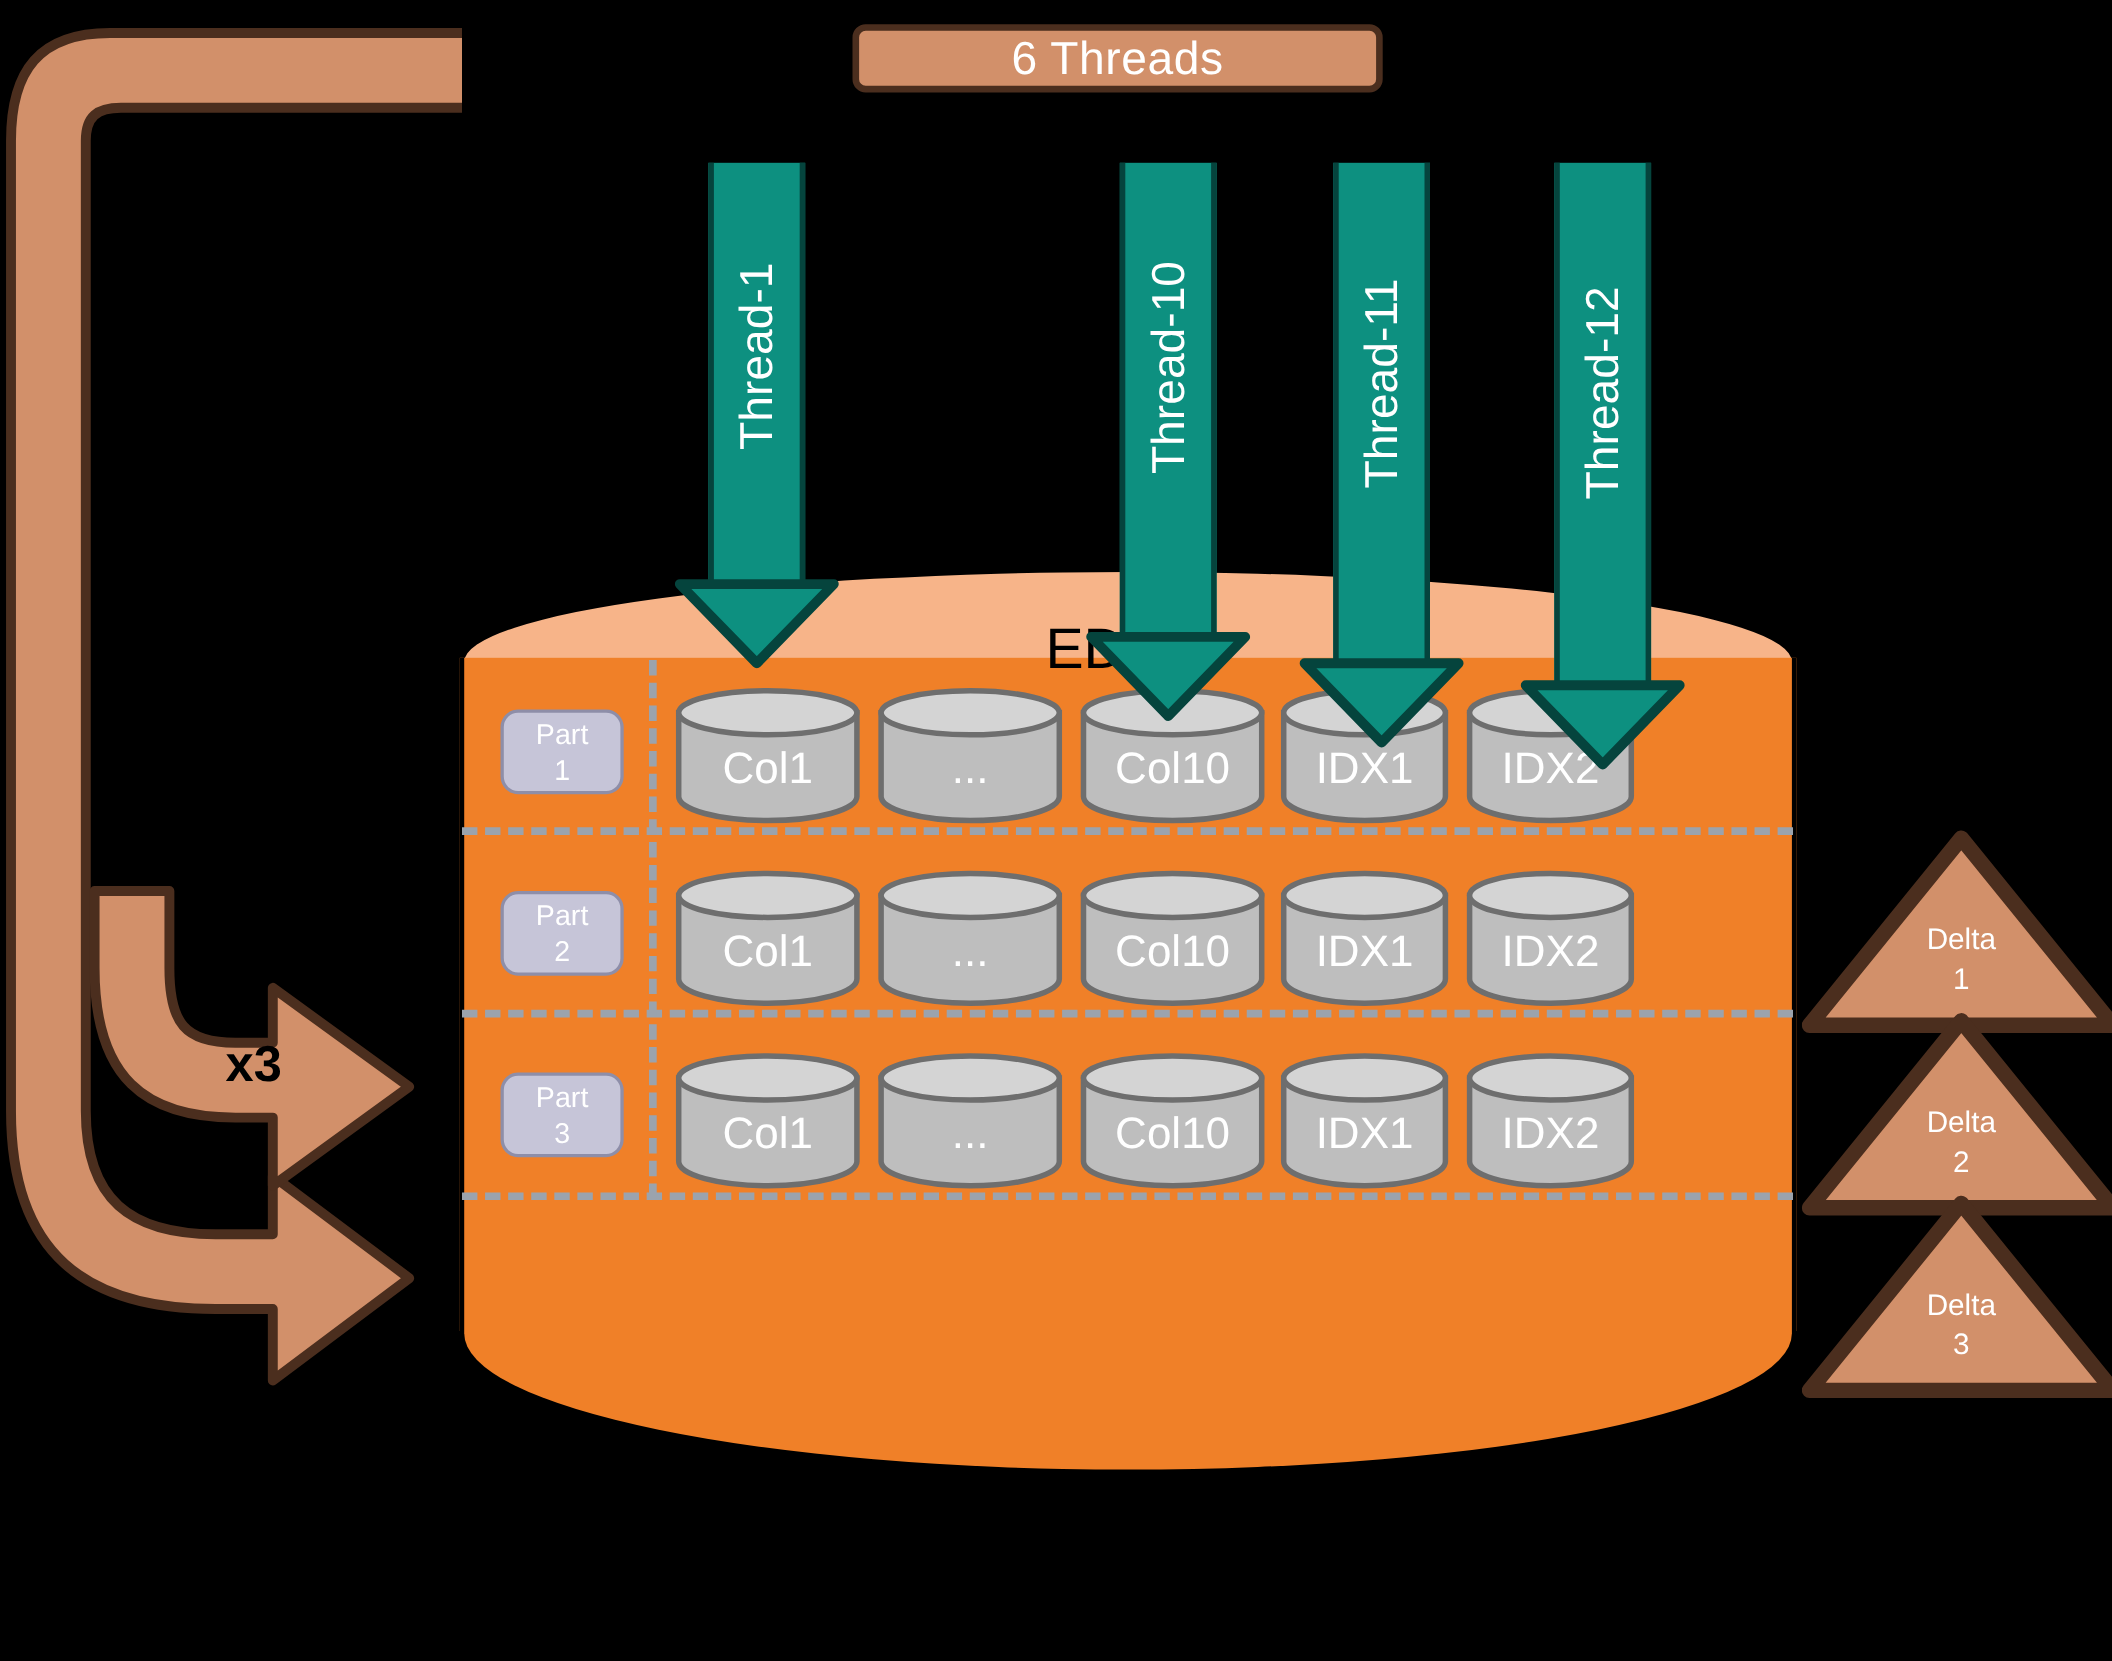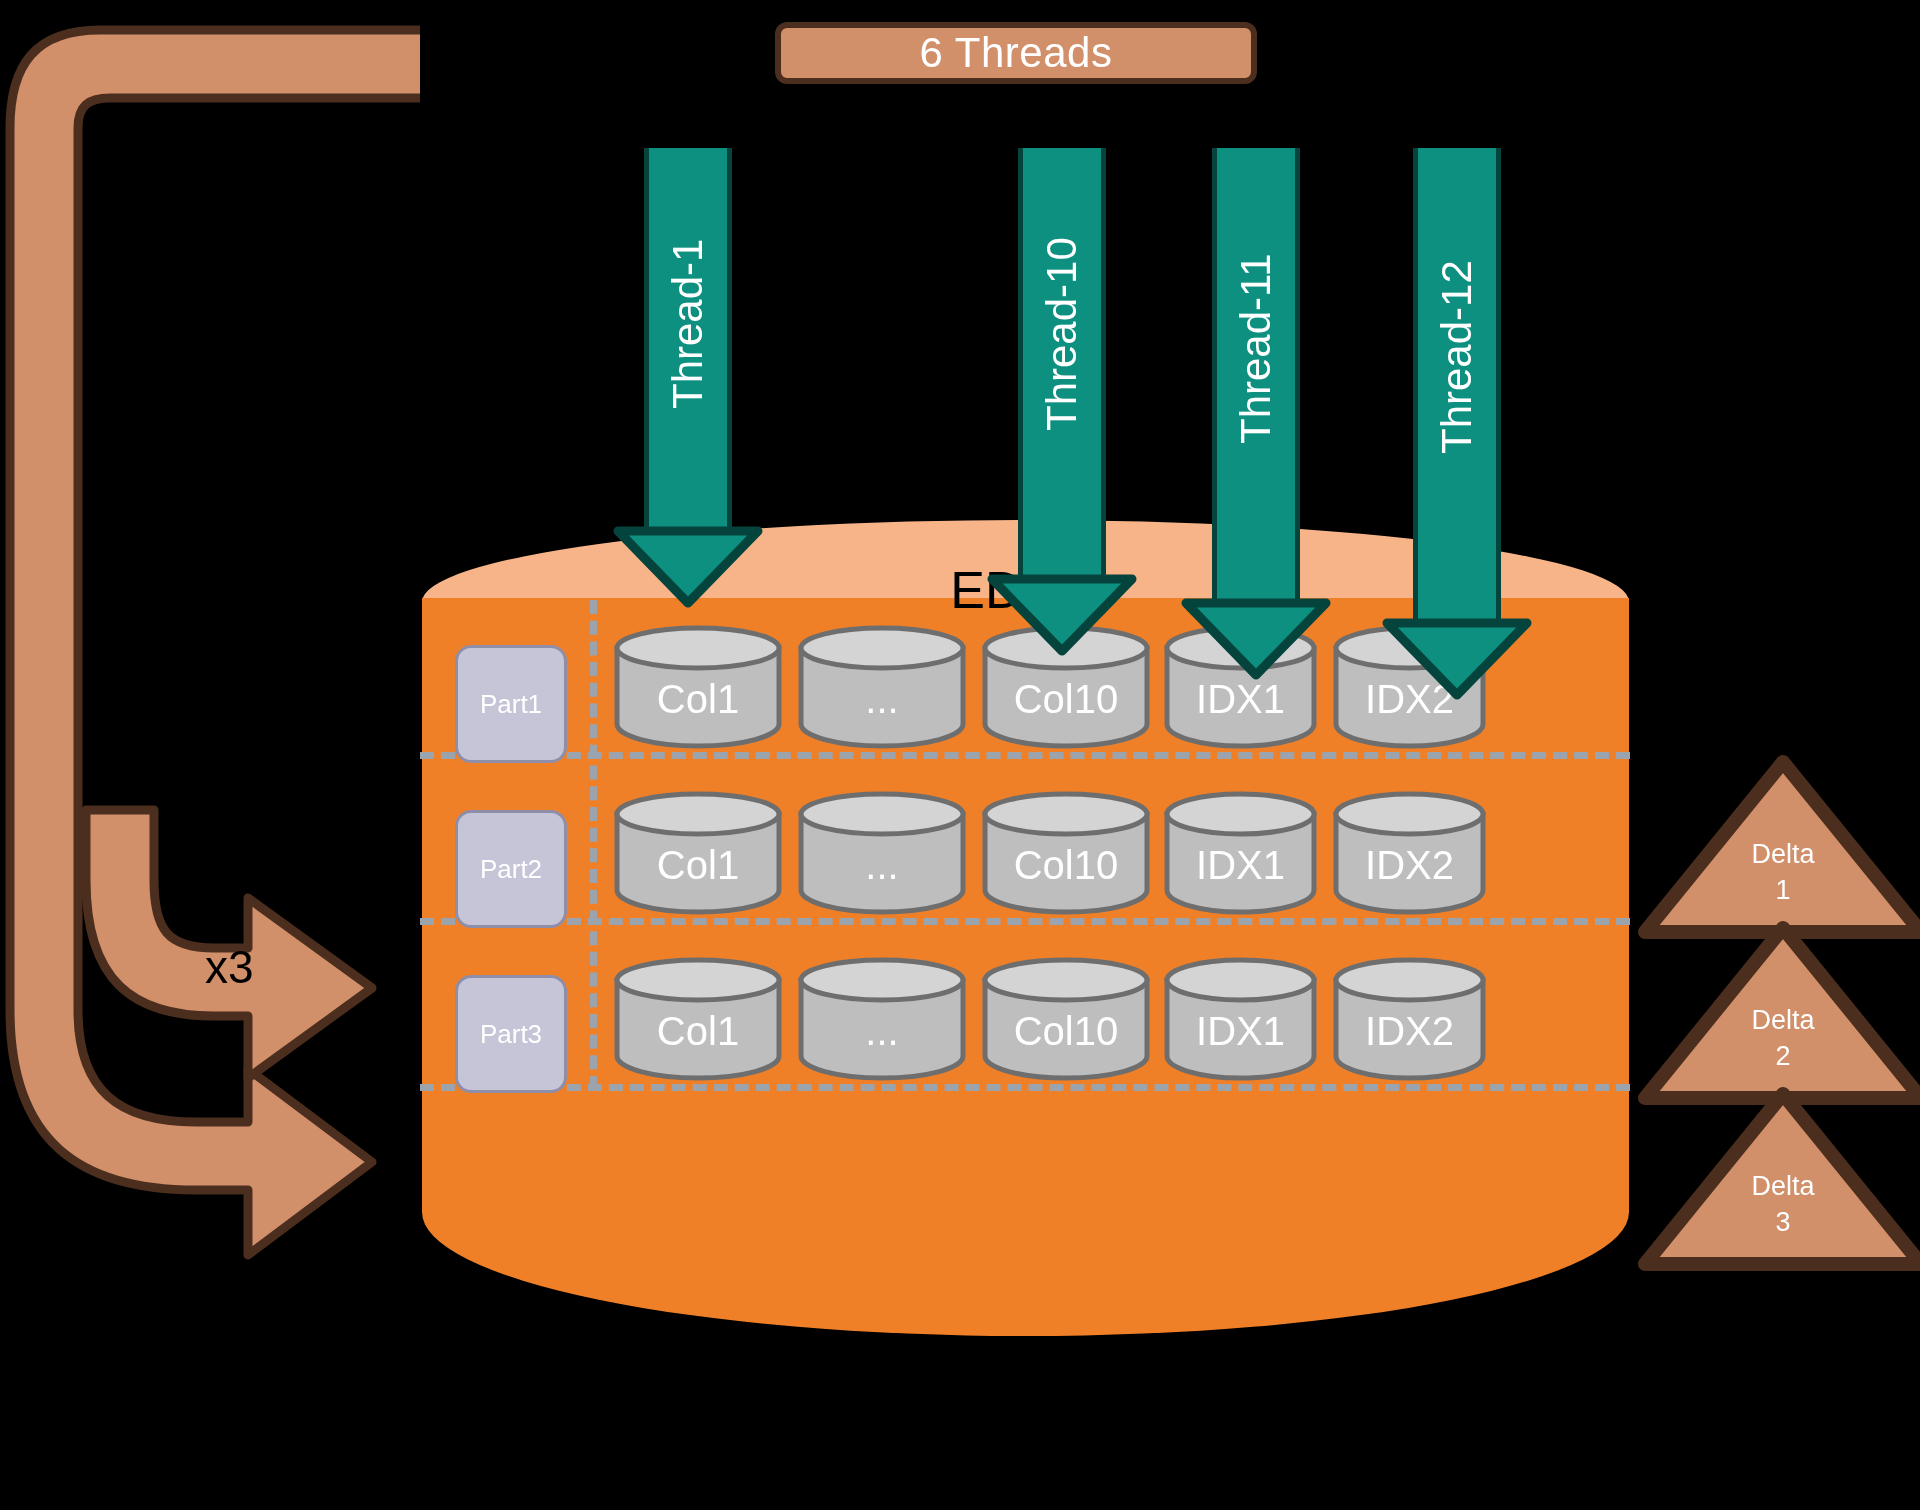--- a/index.html
+++ b/index.html
@@ -50,23 +50,23 @@
     left:418px;top:560px;width:1215px;text-align:center;
     color:#000;font-size:52px;
   }
 
   
   .hdash{height:0;border-top:7px dashed #9BA3AD;}
   .vdash{width:0;border-left:7px dashed #9BA3AD;}
 
   
   .part-chip{
-    width:112px;height:118px;background:#C6C5D8;
+    width:112px;height:77px;background:#C6C5D8;
     border:3px solid #8E8EA8;border-radius:16px;box-sizing:border-box;
-    display:flex;flex-direction:row;align-items:center;justify-content:center;
+    display:flex;flex-direction:column;align-items:center;justify-content:center;
     color:#fff;font-size:26px;line-height:1.25;
   }
 
   
   .db{width:0;height:0;}
   .db svg{display:block;overflow:visible;}
   .db .cap{fill:#D4D4D4;stroke:#6E6E6E;stroke-width:5;}
   .db .barrel{fill:#BEBEBE;stroke:#6E6E6E;stroke-width:5;}
   .db .txt{
     position:absolute;left:0;top:0;width:100%;height:100%;
@@ -82,21 +82,21 @@
   .delta .lab{
     position:absolute;left:0;top:84px;width:100%;text-align:center;
     color:#fff;font-size:27px;line-height:1.35;pointer-events:none;
   }
 
   
   #loop-arrows{left:0;top:0;width:420px;height:1400px;}
   #loop-arrows svg{display:block;}
   .loop-path{fill:#D2906A;stroke:#4B2E1E;stroke-width:9;stroke-linejoin:round;}
   .mult-label{
-    position:absolute;color:#000;font-size:46px;font-weight:400;
+    position:absolute;color:#000;font-size:46px;font-weight:700;
   }
 </style>
 </head>
 <body>
 
 <div id="stage">
 
   <div class="abs" id="loop-arrows">
     <svg width="420" height="1400" viewBox="0 0 420 1400">
 

